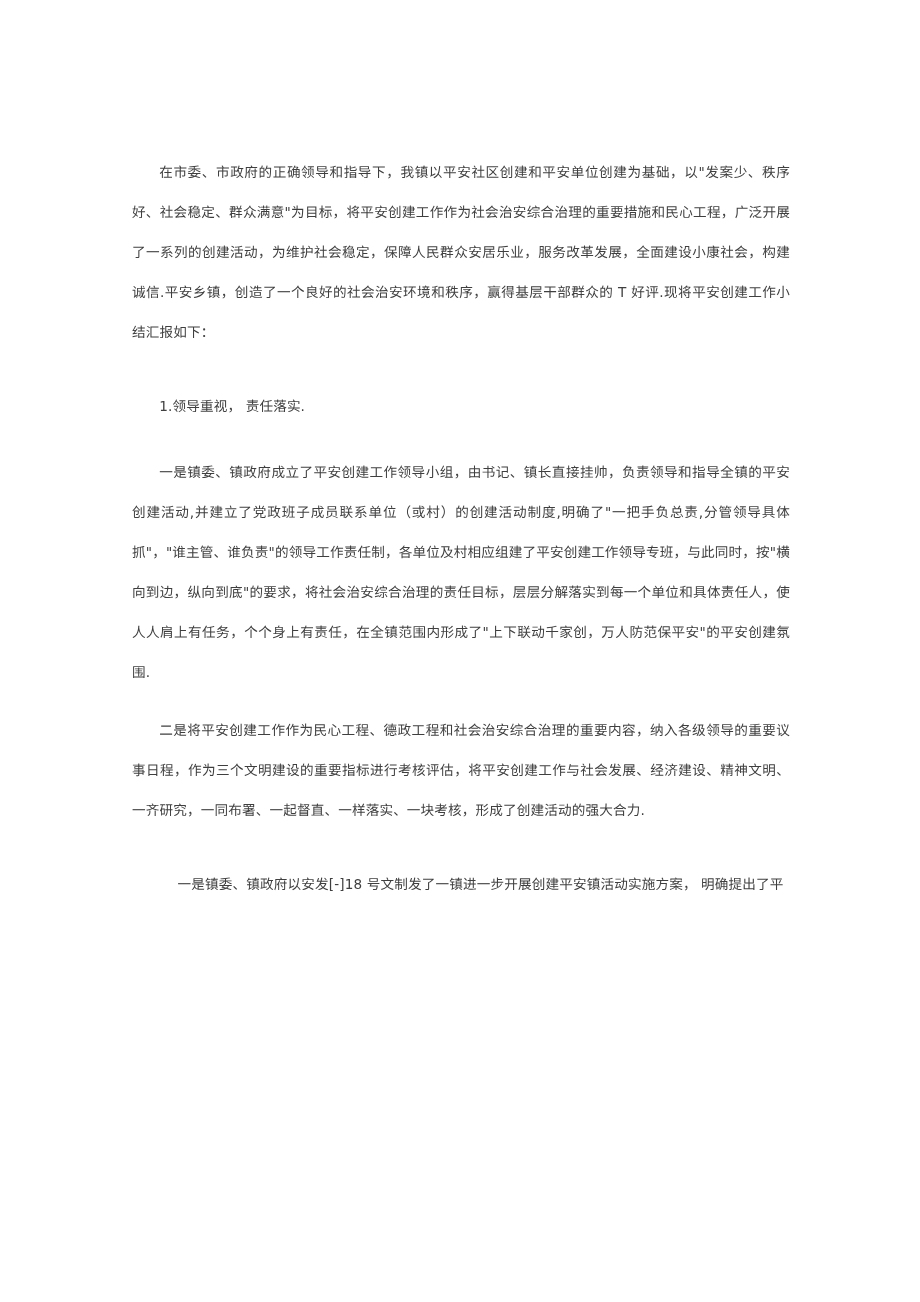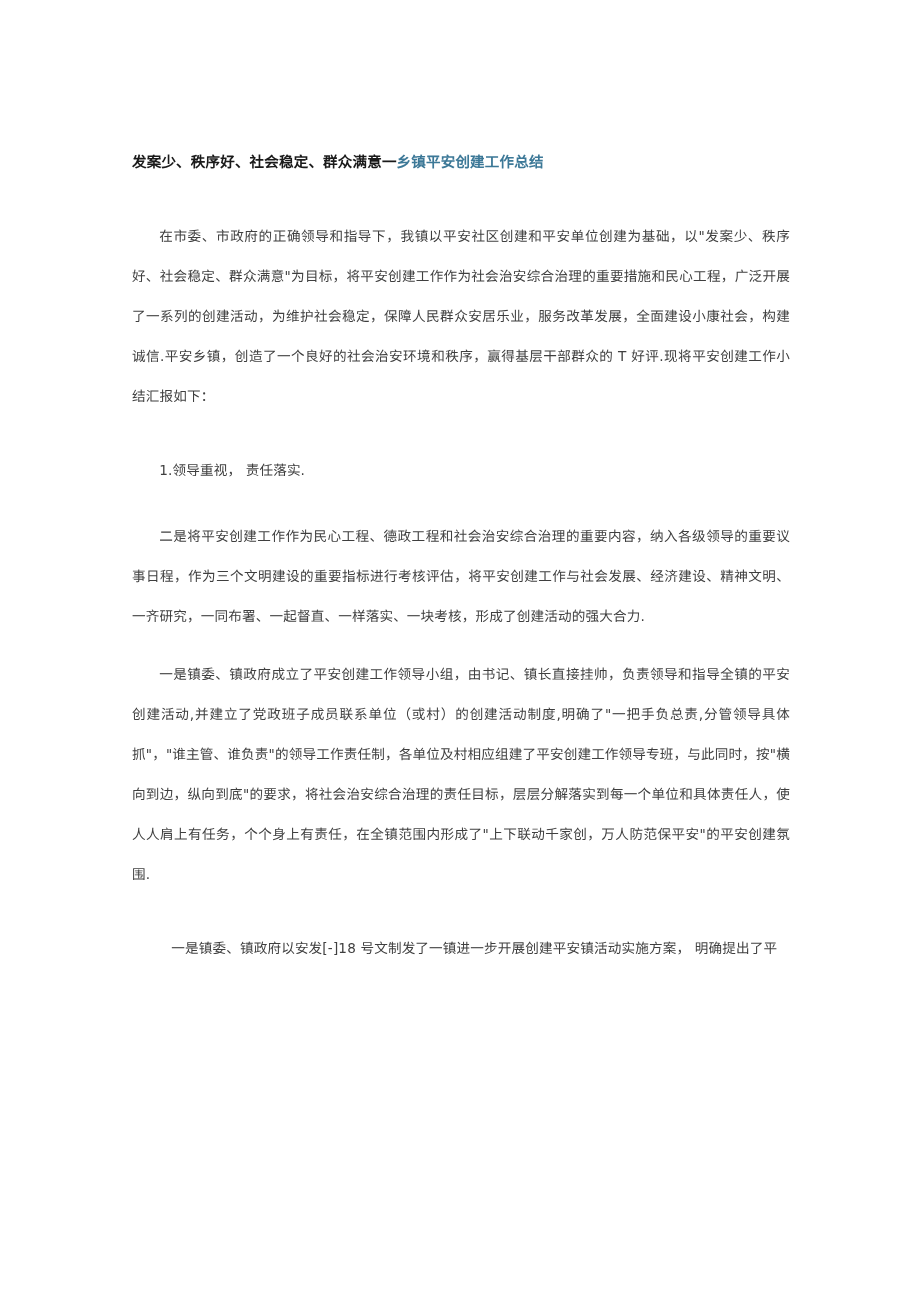--- a/index.html
+++ b/index.html
@@ -66,45 +66,42 @@
   .para.indent {
     text-indent: 2em;
   }
   .para.tight {
     margin-bottom: 14px;
   }
   .para.heading-line {
     margin-bottom: 26px;
   }
   .para.nowrap-block {
-    text-align: left;
+    text-align: center;
     margin-left: 12px;
   }
 
   .spacer-sm { height: 16px; }
 </style>
 </head>
 <body>
 
 <div class="page">
   <div class="content">
 
-    <h1 class="doc-title">
-      <span class="title-plain">发案少、秩序好、社会稳定、群众满意一</span><span class="title-accent">乡镇平安创建工作总结</span>
-    </h1>
 
     <p class="para indent">在市委、市政府的正确领导和指导下，我镇以平安社区创建和平安单位创建为基础，以"发案少、秩序好、社会稳定、群众满意"为目标，将平安创建工作作为社会治安综合治理的重要措施和民心工程，广泛开展了一系列的创建活动，为维护社会稳定，保障人民群众安居乐业，服务改革发展，全面建设小康社会，构建诚信.平安乡镇，创造了一个良好的社会治安环境和秩序，赢得基层干部群众的 T 好评.现将平安创建工作小结汇报如下：</p>
 
     <div class="spacer-sm"></div>
 
     <p class="para indent heading-line">1.领导重视，  责任落实.</p>
 
+    <p class="para indent">一是镇委、镇政府成立了平安创建工作领导小组，由书记、镇长直接挂帅，负责领导和指导全镇的平安创建活动,并建立了党政班子成员联系单位（或村）的创建活动制度,明确了"一把手负总责,分管领导具体抓"，"谁主管、谁负责"的领导工作责任制，各单位及村相应组建了平安创建工作领导专班，与此同时，按"横向到边，纵向到底"的要求，将社会治安综合治理的责任目标，层层分解落实到每一个单位和具体责任人，使人人肩上有任务，个个身上有责任，在全镇范围内形成了"上下联动千家创，万人防范保平安"的平安创建氛围.</p>
+
     <p class="para indent">二是将平安创建工作作为民心工程、德政工程和社会治安综合治理的重要内容，纳入各级领导的重要议事日程，作为三个文明建设的重要指标进行考核评估，将平安创建工作与社会发展、经济建设、精神文明、一齐研究，一同布署、一起督直、一样落实、一块考核，形成了创建活动的强大合力.</p>
-
-    <p class="para indent">一是镇委、镇政府成立了平安创建工作领导小组，由书记、镇长直接挂帅，负责领导和指导全镇的平安创建活动,并建立了党政班子成员联系单位（或村）的创建活动制度,明确了"一把手负总责,分管领导具体抓"，"谁主管、谁负责"的领导工作责任制，各单位及村相应组建了平安创建工作领导专班，与此同时，按"横向到边，纵向到底"的要求，将社会治安综合治理的责任目标，层层分解落实到每一个单位和具体责任人，使人人肩上有任务，个个身上有责任，在全镇范围内形成了"上下联动千家创，万人防范保平安"的平安创建氛围.</p>
 
     <div class="spacer-sm"></div>
 
 
     <p class="para indent nowrap-block tight">一是镇委、镇政府以安发[-]18 号文制发了一镇进一步开展创建平安镇活动实施方案，  明确提出了平</p>
 
 
   </div>
 </div>
 

